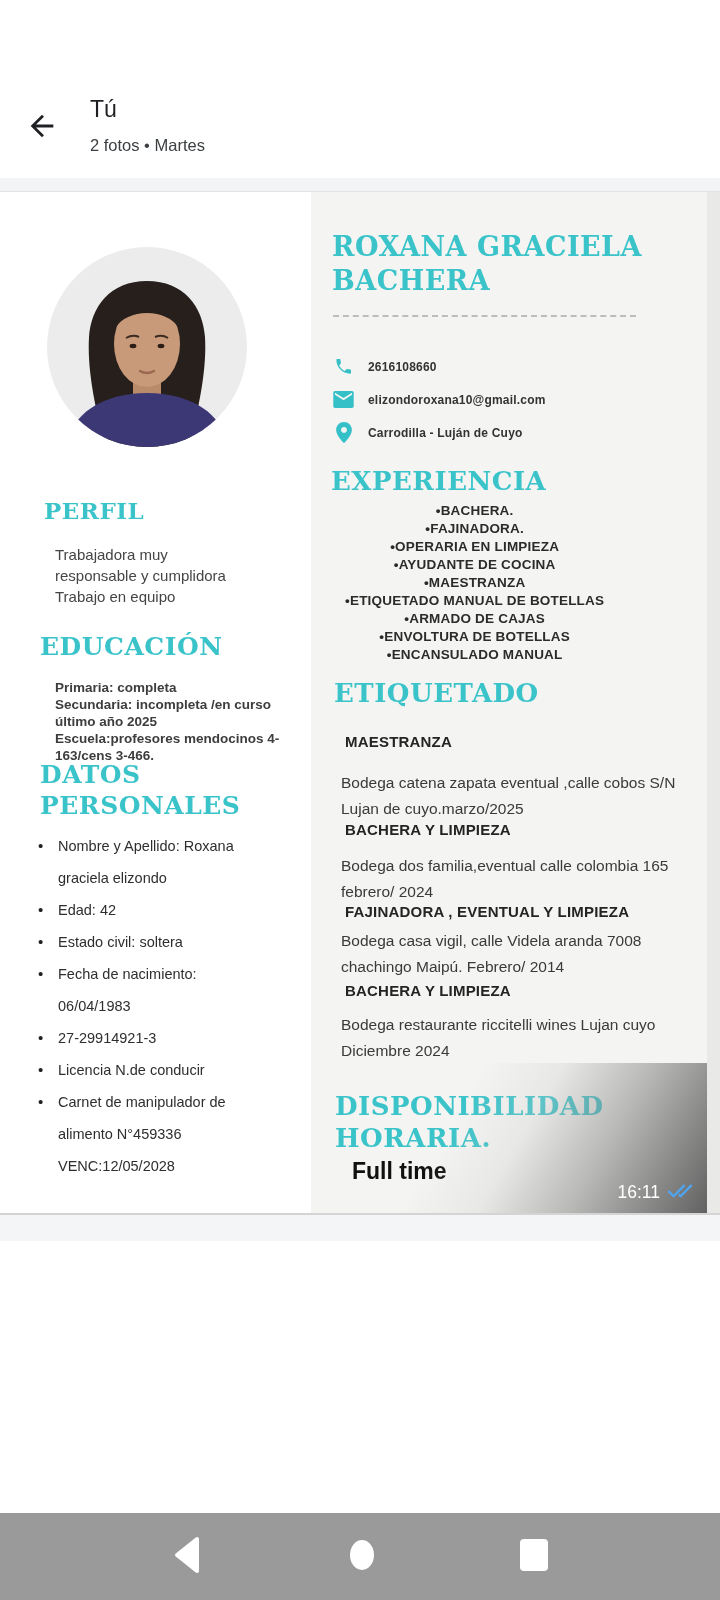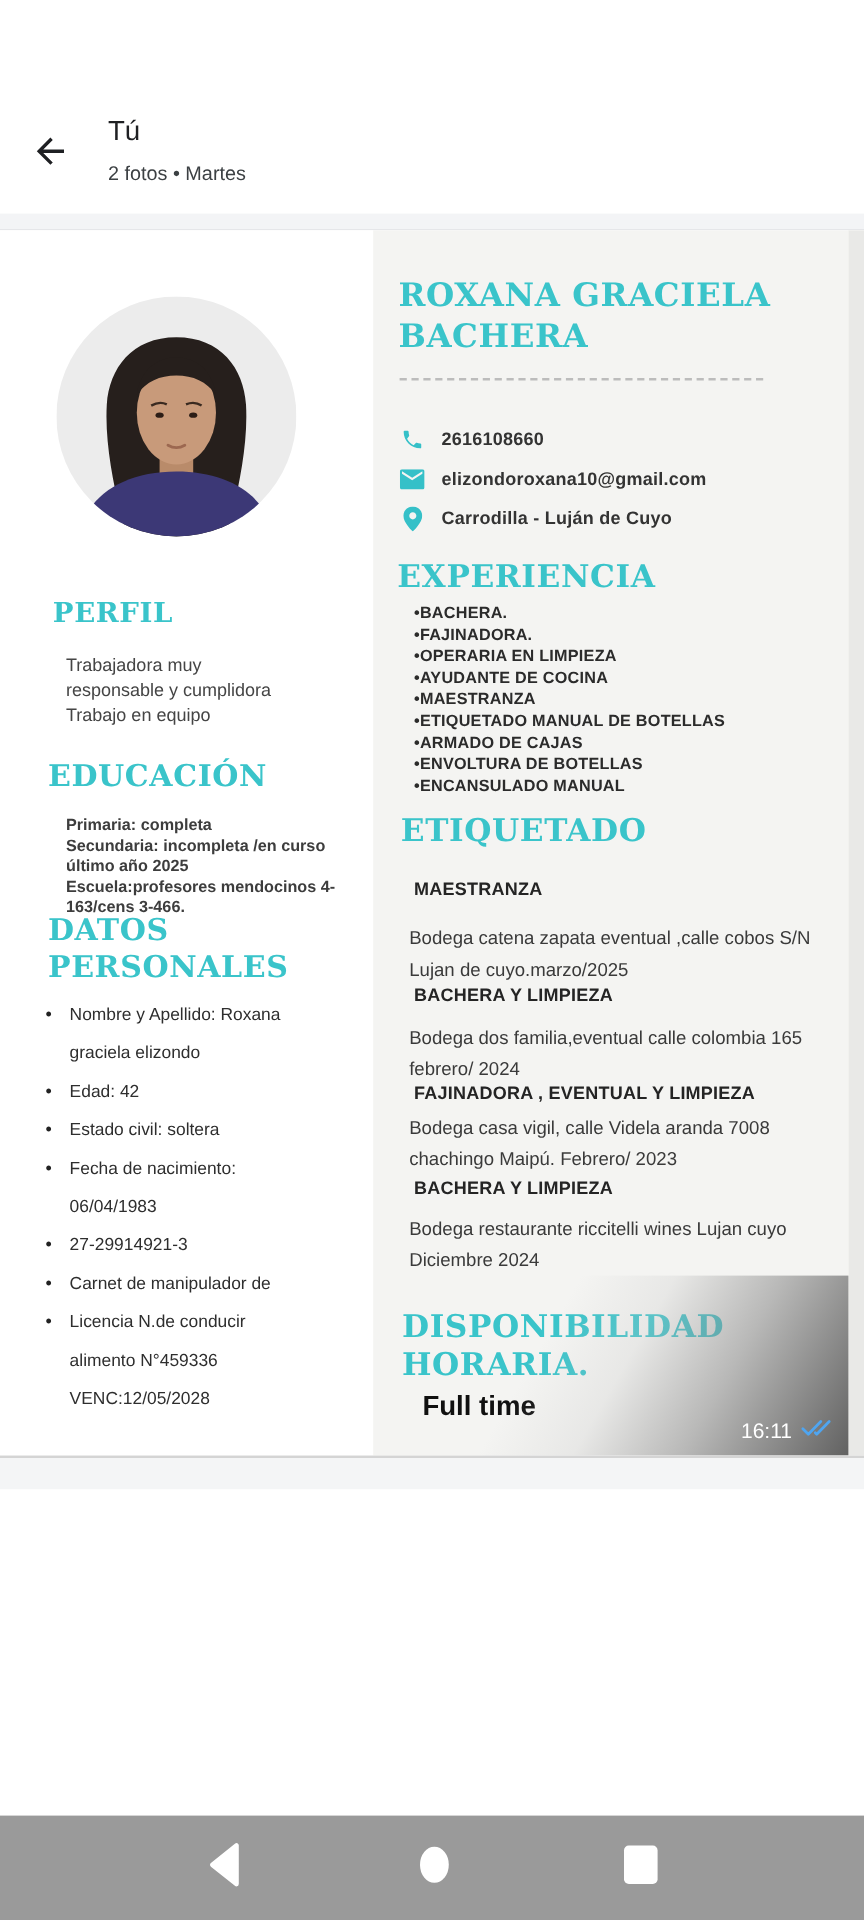--- a/index.html
+++ b/index.html
@@ -33,24 +33,24 @@
   .personal{position:absolute;left:58px;top:646px;width:245px;}
   .pl{height:32px;font-size:14.5px;font-weight:500;color:#2e2e2e;position:relative;}
   .pl.b::before{content:"•";position:absolute;left:-20px;top:-1px;font-size:15px;color:#222;}
 
   
   .name{position:absolute;left:21px;top:38px;font-size:27px;line-height:34px;letter-spacing:.5px;}
   .dash{position:absolute;left:22px;top:123px;width:303px;border-top:2px dashed #bcbcbc;}
   .contact{position:absolute;left:22px;top:158px;}
   .c-row{display:flex;align-items:center;height:33px;}
   .c-ic{width:21px;height:21px;margin-right:14px;flex:0 0 21px;display:flex;align-items:center;justify-content:center;}
-  .c-tx{font-size:15px;font-weight:600;color:#333333;letter-spacing:.2px;}
+  .c-tx{font-size:12px;font-weight:600;color:#333333;letter-spacing:.2px;}
   .h-exp{position:absolute;left:20px;top:274px;font-size:26px;}
   .exp-list{position:absolute;left:34px;top:310px;}
-  .exp-item{font-size:13.5px;font-weight:700;color:#2b2b2b;line-height:18px;letter-spacing:.2px;}
+  .exp-item{font-size:13.5px;font-weight:700;color:#2b2b2b;line-height:18px;letter-spacing:.2px;text-align:center;}
   .h-ref{position:absolute;left:23px;top:486px;font-size:26px;}
   .ref-title{position:absolute;left:34px;font-size:15px;font-weight:700;color:#242424;letter-spacing:.2px;}
   .ref-lines{position:absolute;left:30px;font-size:15.5px;color:#3a3a3a;line-height:26px;}
   .rt0{top:541px;} .rl0{top:578px;}
   .rt1{top:629px;} .rl1{top:661px;}
   .rt2{top:711px;} .rl2{top:736px;}
   .rt3{top:790px;} .rl3{top:820px;}
   .h-disp{position:absolute;left:24px;top:898px;font-size:26px;line-height:32px;}
   .fulltime{position:absolute;left:41px;top:966px;font-size:23px;font-weight:700;color:#101010;}
 
@@ -134,22 +134,22 @@
         <div>PERSONALES</div>
       </div>
       <div class="personal">
         <div class="pl b">Nombre y Apellido: Roxana</div>
         <div class="pl">graciela elizondo</div>
         <div class="pl b">Edad: 42</div>
         <div class="pl b">Estado civil: soltera</div>
         <div class="pl b">Fecha de nacimiento:</div>
         <div class="pl">06/04/1983</div>
         <div class="pl b">27-29914921-3</div>
+        <div class="pl b">Licencia N.de conducir</div>
         <div class="pl b">Carnet de manipulador de</div>
-        <div class="pl b">Licencia N.de conducir</div>
         <div class="pl">alimento N°459336</div>
         <div class="pl">VENC:12/05/2028</div>
       </div>
     </div>
 
     <div class="col-right">
       <div class="name serif-h">
         <div>ROXANA GRACIELA</div>
         <div>BACHERA</div>
       </div>
@@ -205,21 +205,21 @@
 
       <div class="ref-title rt1">BACHERA Y LIMPIEZA</div>
       <div class="ref-lines rl1">
         <div>Bodega dos familia,eventual calle colombia 165</div>
         <div>febrero/ 2024</div>
       </div>
 
       <div class="ref-title rt2">FAJINADORA , EVENTUAL Y LIMPIEZA</div>
       <div class="ref-lines rl2">
         <div>Bodega casa vigil, calle Videla aranda  7008</div>
-        <div>chachingo Maipú. Febrero/ 2023</div>
+        <div>chachingo Maipú. Febrero/ 2014</div>
       </div>
 
       <div class="ref-title rt3">BACHERA  Y LIMPIEZA</div>
       <div class="ref-lines rl3">
         <div>Bodega restaurante riccitelli wines Lujan cuyo</div>
         <div>Diciembre 2024</div>
       </div>
 
       <div class="h-disp serif-h">
         <div>DISPONIBILIDAD</div>

